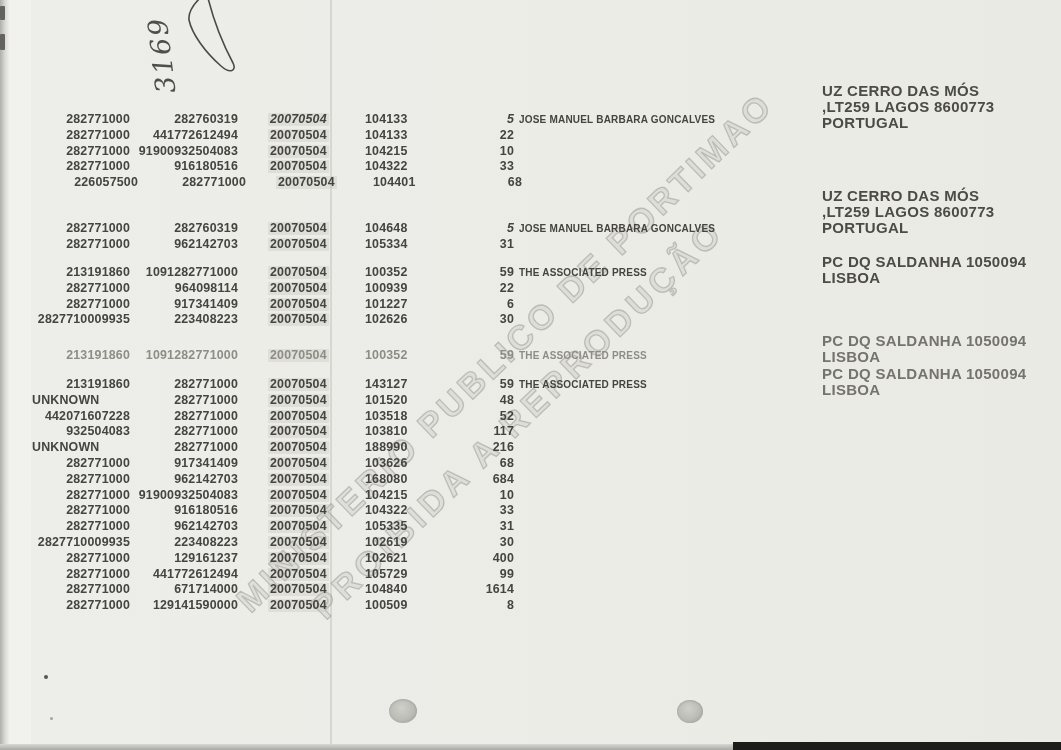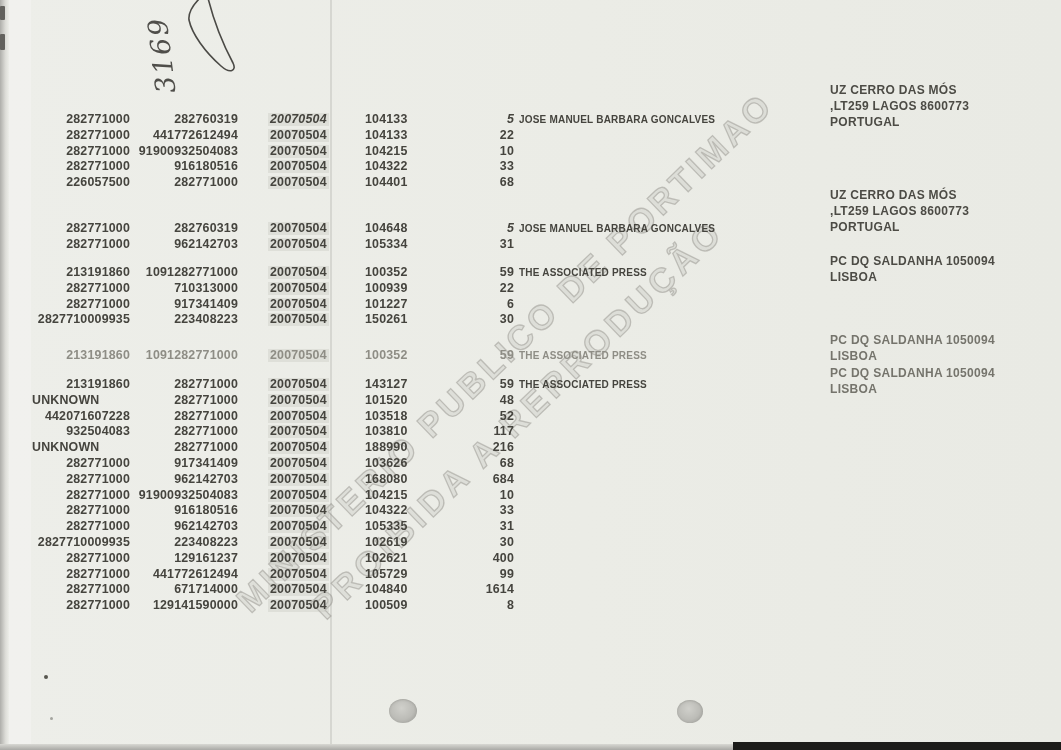--- a/index.html
+++ b/index.html
@@ -50,21 +50,21 @@
   .c3{width:127px;padding-left:32px;text-align:left;}
   .datebox{display:inline-block;background:rgba(186,186,179,0.28);padding:0 2px;margin-left:-2px;}
   .c4{width:80px;text-align:left;}
   .c5{width:69px;text-align:right;}
   .cname{padding-left:5px;font-size:10px;letter-spacing:0.2px;}
   .row.unk .c1{text-align:left;padding-left:32px;}
   .row.gray{color:var(--gray-ink,#8e8d85);}
   .row.it-dc .datebox,.row.it-dc .c5,.row.it-c .c5{font-style:italic;}
   
   .addrs{position:absolute;left:822px;top:0;width:239px;height:750px;z-index:2;}
-  .addr{position:absolute;left:8px;white-space:nowrap;font-size:12px;font-weight:bold;
+  .addr{position:absolute;left:0;white-space:nowrap;font-size:15px;font-weight:bold;
     color:#4c4b45;line-height:13px;letter-spacing:0.3px;}
   .addr.light{color:#75746c;}
 </style>
 </head>
 <body>
 
 <div class="page">
 
   <div class="edge-left"></div>
   <div class="edge-left-light"></div>
@@ -111,21 +111,21 @@
 
       <div class="row" style="top: 160px;">
         <span class="c c1">282771000</span>
         <span class="c c2">916180516</span>
         <span class="c c3"><span class="datebox">20070504</span></span>
         <span class="c c4">104322</span>
         <span class="c c5">33</span>
         <span class="c cname"></span>
       </div>
 
-      <div class="row" style="top: 176px;">
+      <div class="row" style="top: 176px; padding-left: 8px;">
         <span class="c c1">226057500</span>
         <span class="c c2">282771000</span>
         <span class="c c3"><span class="datebox">20070504</span></span>
         <span class="c c4">104401</span>
         <span class="c c5">68</span>
         <span class="c cname"></span>
       </div>
 
       <div class="row it-c" style="top: 222px;">
         <span class="c c1">282771000</span>
@@ -149,41 +149,41 @@
         <span class="c c1">213191860</span>
         <span class="c c2">1091282771000</span>
         <span class="c c3"><span class="datebox">20070504</span></span>
         <span class="c c4">100352</span>
         <span class="c c5">59</span>
         <span class="c cname">THE ASSOCIATED PRESS</span>
       </div>
 
       <div class="row" style="top: 282px;">
         <span class="c c1">282771000</span>
-        <span class="c c2">710313000</span>
+        <span class="c c2">964098114</span>
         <span class="c c3"><span class="datebox">20070504</span></span>
         <span class="c c4">100939</span>
         <span class="c c5">22</span>
         <span class="c cname"></span>
       </div>
 
       <div class="row" style="top: 298px;">
         <span class="c c1">282771000</span>
         <span class="c c2">917341409</span>
         <span class="c c3"><span class="datebox">20070504</span></span>
         <span class="c c4">101227</span>
         <span class="c c5">6</span>
         <span class="c cname"></span>
       </div>
 
       <div class="row" style="top: 313px;">
         <span class="c c1">2827710009935</span>
         <span class="c c2">223408223</span>
         <span class="c c3"><span class="datebox">20070504</span></span>
-        <span class="c c4">150261</span>
+        <span class="c c4">102626</span>
         <span class="c c5">30</span>
         <span class="c cname"></span>
       </div>
 
       <div class="row gray" style="top: 349px;">
         <span class="c c1">213191860</span>
         <span class="c c2">1091282771000</span>
         <span class="c c3"><span class="datebox">20070504</span></span>
         <span class="c c4">100352</span>
         <span class="c c5">59</span>

